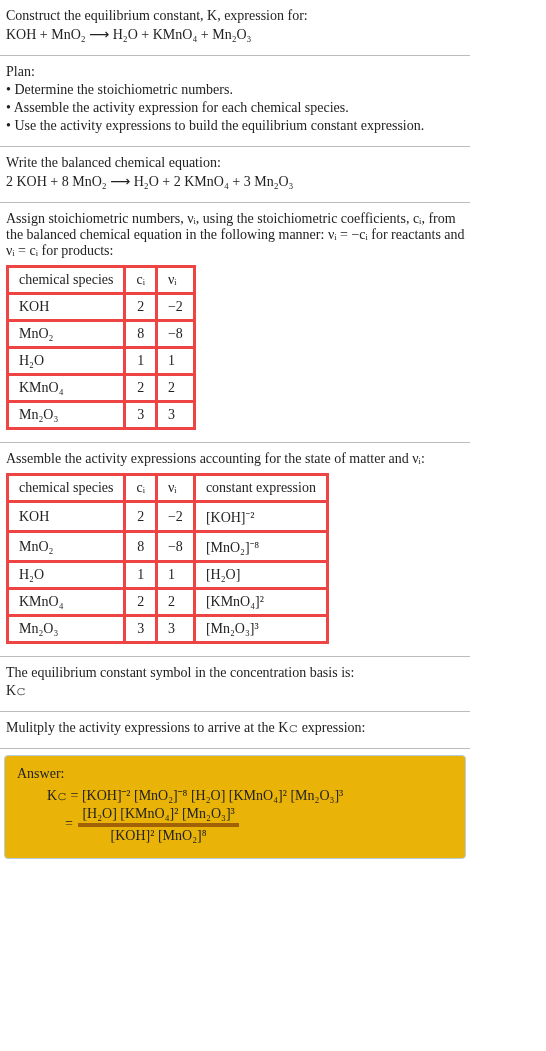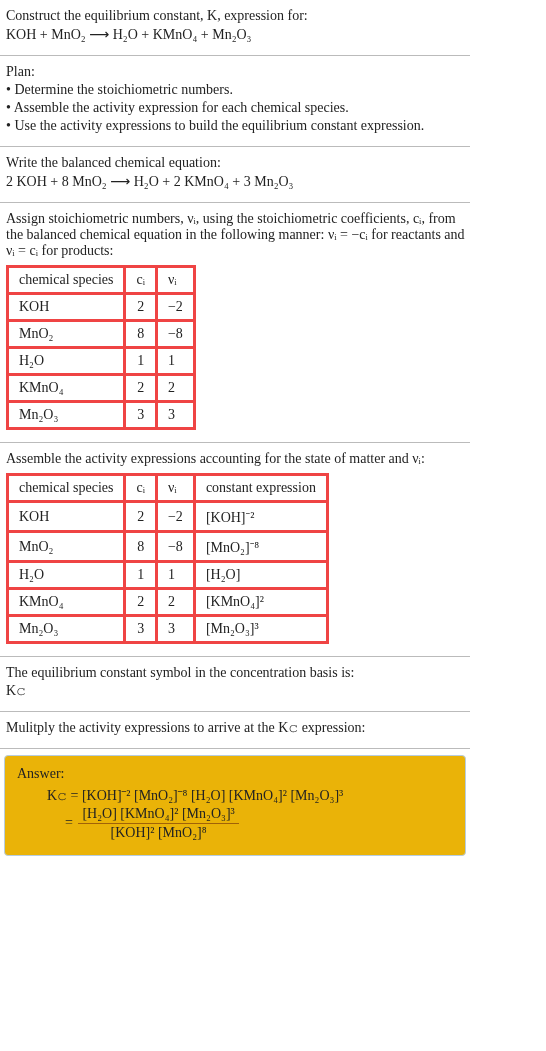--- a/index.html
+++ b/index.html
@@ -41,21 +41,21 @@
   .answer-label { margin-bottom: 6px; }
   .indent { padding-left: 30px; }
   .frac {
     display: inline-block;
     vertical-align: middle;
     text-align: center;
     margin: 0 2px;
   }
   .frac .num {
     display: block;
-    border-bottom: 1px solid #a16207;
+    border-bottom: 4px solid #a16207;
     padding: 0 4px 1px 4px;
   }
   .frac .den {
     display: block;
     padding: 1px 4px 0 4px;
   }
   .nowrap { white-space: nowrap; }
 </style>
 </head>
 <body>

